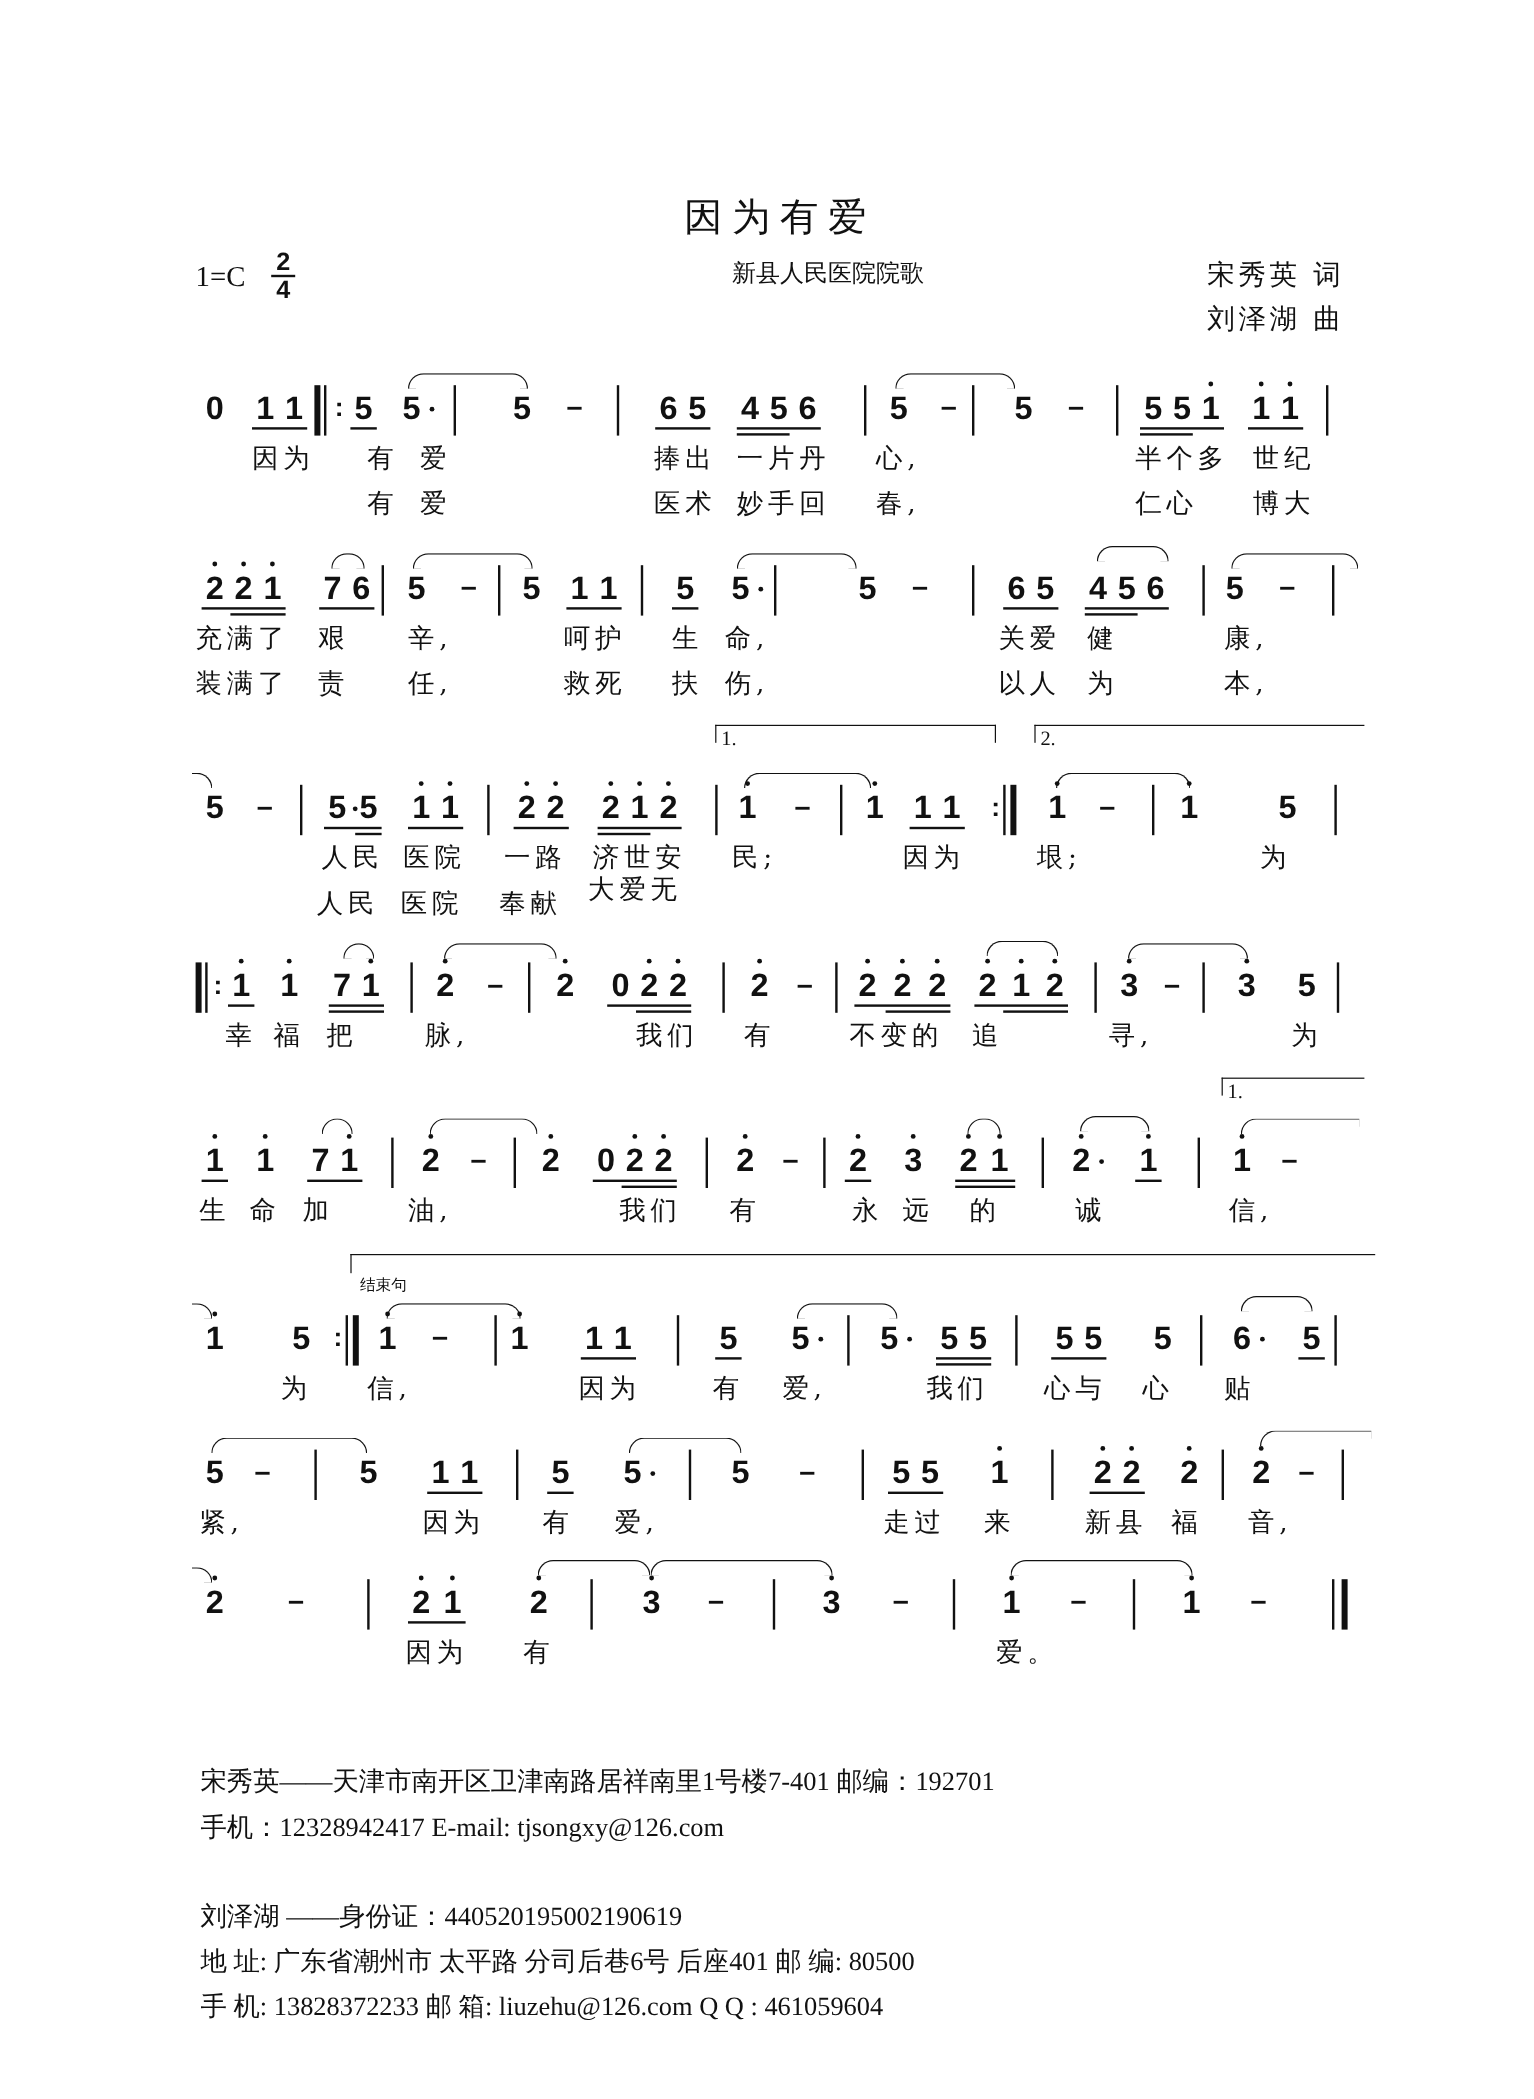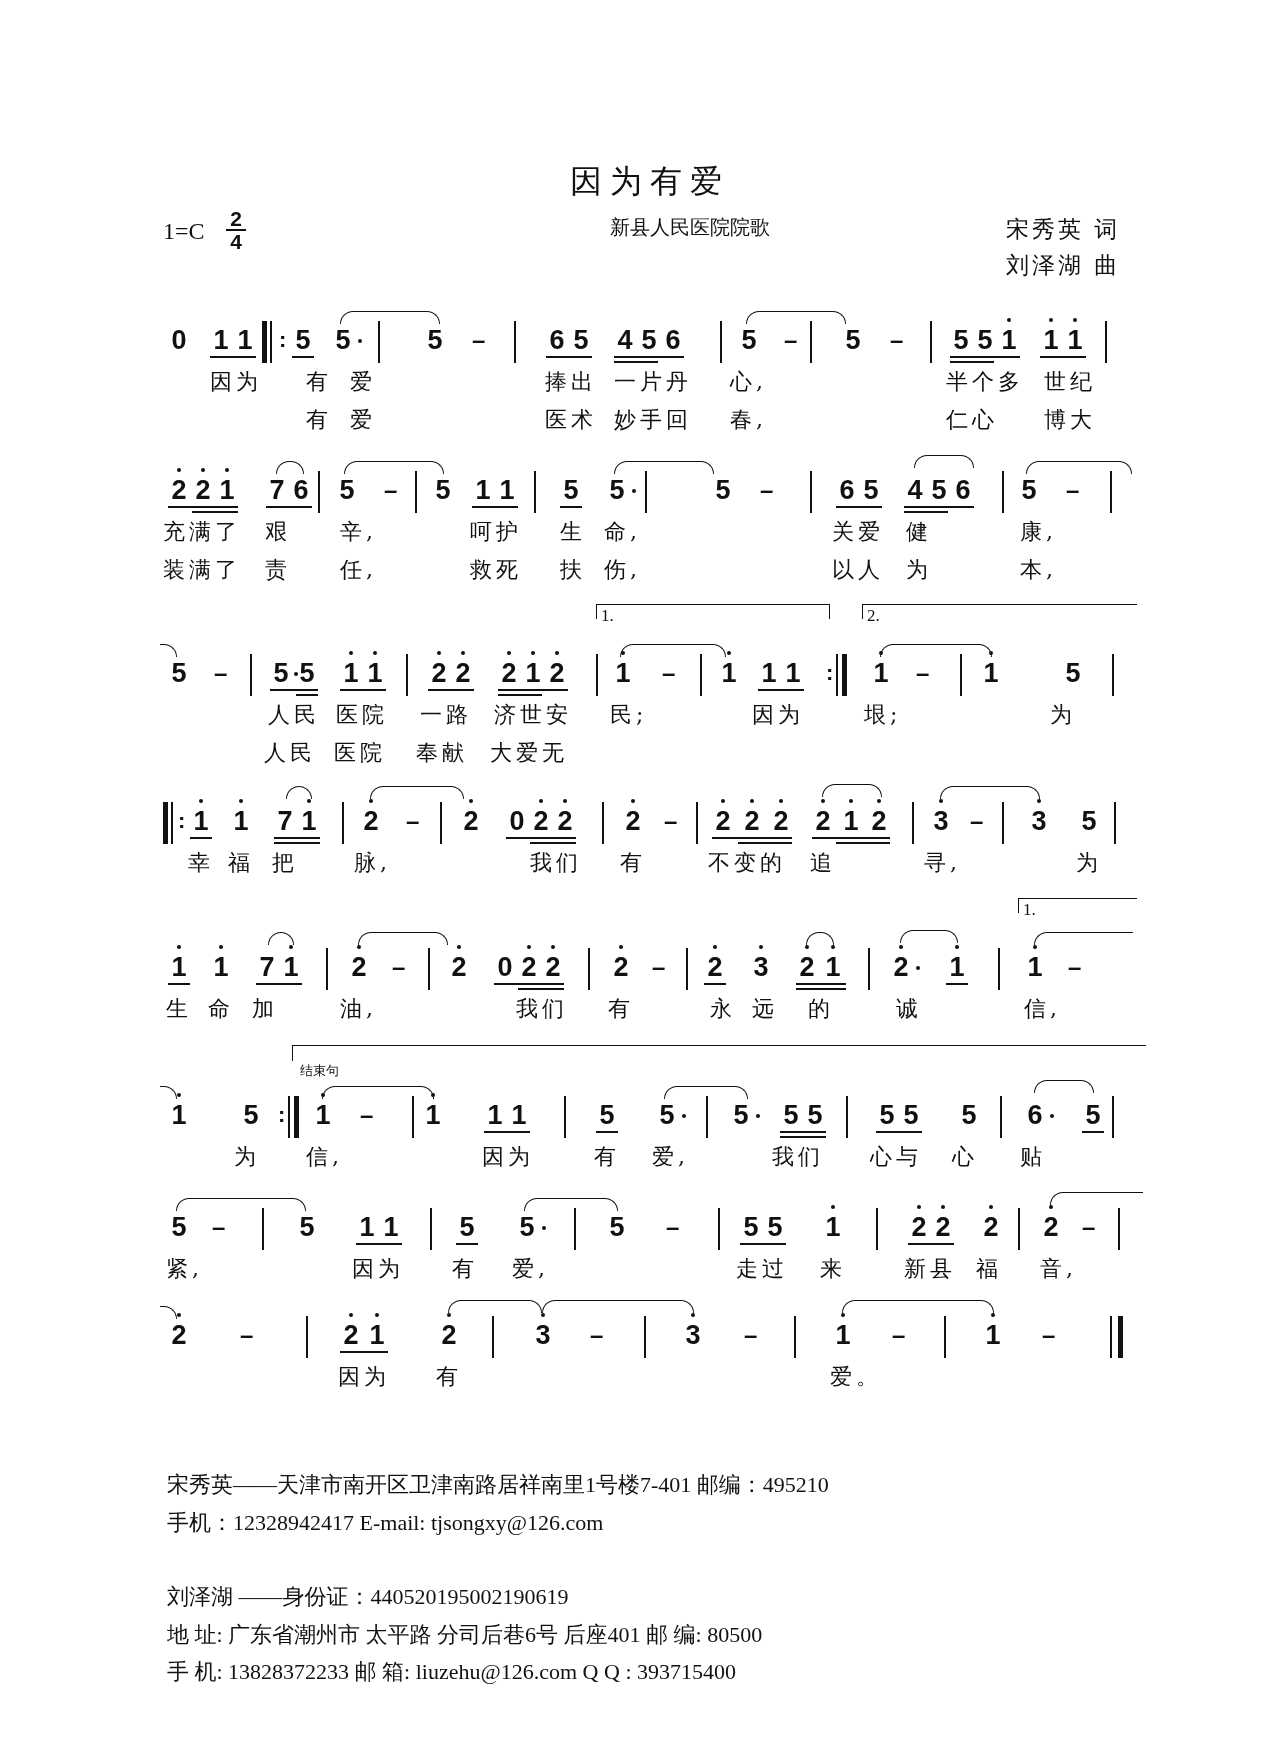--- a/index.html
+++ b/index.html
@@ -206,21 +206,21 @@
   <span class="lyric" style="left:336px;top:42px">医院</span>
   <span class="lyric" style="left:420px;top:42px">一路</span>
   <span class="lyric" style="left:494px;top:42px">济世安</span>
   <span class="lyric" style="left:610px;top:42px">民;</span>
   <span class="lyric" style="left:752px;top:42px">因为</span>
   <span class="lyric" style="left:864px;top:42px">垠;</span>
   <span class="lyric" style="left:1050px;top:42px">为</span>
   <span class="lyric" style="left:264px;top:80px">人民</span>
   <span class="lyric" style="left:334px;top:80px">医院</span>
   <span class="lyric" style="left:416px;top:80px">奉献</span>
-  <span class="lyric" style="left:490px;top:80px">大爱无</span>
+  <span class="lyric" style="left:490px;top:68px">大爱无</span>
 </div>
 
 <div class="system" style="top:806px">
   <span class="bar thick" style="left:163px;top:-4px"></span>
   <span class="bar" style="left:171px;top:-4px"></span>
   <span class="rep-colon" style="left:178px">:</span>
   <span class="note" style="left:190px">1<i class="dot-hi"></i></span>
   <span class="ul" style="left:190px;top:31px;width:22px"></span>
   <span class="note" style="left:230px">1<i class="dot-hi"></i></span>
   <span class="note" style="left:274px">7</span>
@@ -446,17 +446,17 @@
   <span class="bar" style="left:944px;top:-4px"></span>
   <span class="note" style="left:982px">1<i class="dot-hi"></i></span>
   <span class="dash" style="left:1042px">–</span>
   <span class="bar" style="left:1110px;top:-4px"></span>
   <span class="bar thick" style="left:1118px;top:-4px"></span>
   <span class="lyric" style="left:338px;top:42px">因为</span>
   <span class="lyric" style="left:436px;top:42px">有</span>
   <span class="lyric" style="left:830px;top:42px">爱。</span>
 </div>
 
-<div class="footer-line" style="top:1470px">宋秀英——天津市南开区卫津南路居祥南里1号楼7-401   邮编：495210</div>
+<div class="footer-line" style="top:1470px">宋秀英——天津市南开区卫津南路居祥南里1号楼7-401   邮编：192701</div>
 <div class="footer-line" style="top:1508px">手机：12328942417        E-mail:  tjsongxy@126.com</div>
 <div class="footer-line" style="top:1582px">刘泽湖 ——身份证：440520195002190619</div>
 <div class="footer-line" style="top:1620px">地  址: 广东省潮州市 太平路 分司后巷6号 后座401   邮  编: 80500</div>
-<div class="footer-line" style="top:1657px">手  机: 13828372233      邮  箱: liuzehu@126.com    Q  Q : 393715400</div>
+<div class="footer-line" style="top:1657px">手  机: 13828372233      邮  箱: liuzehu@126.com    Q  Q : 461059604</div>
 
 </body></html>

